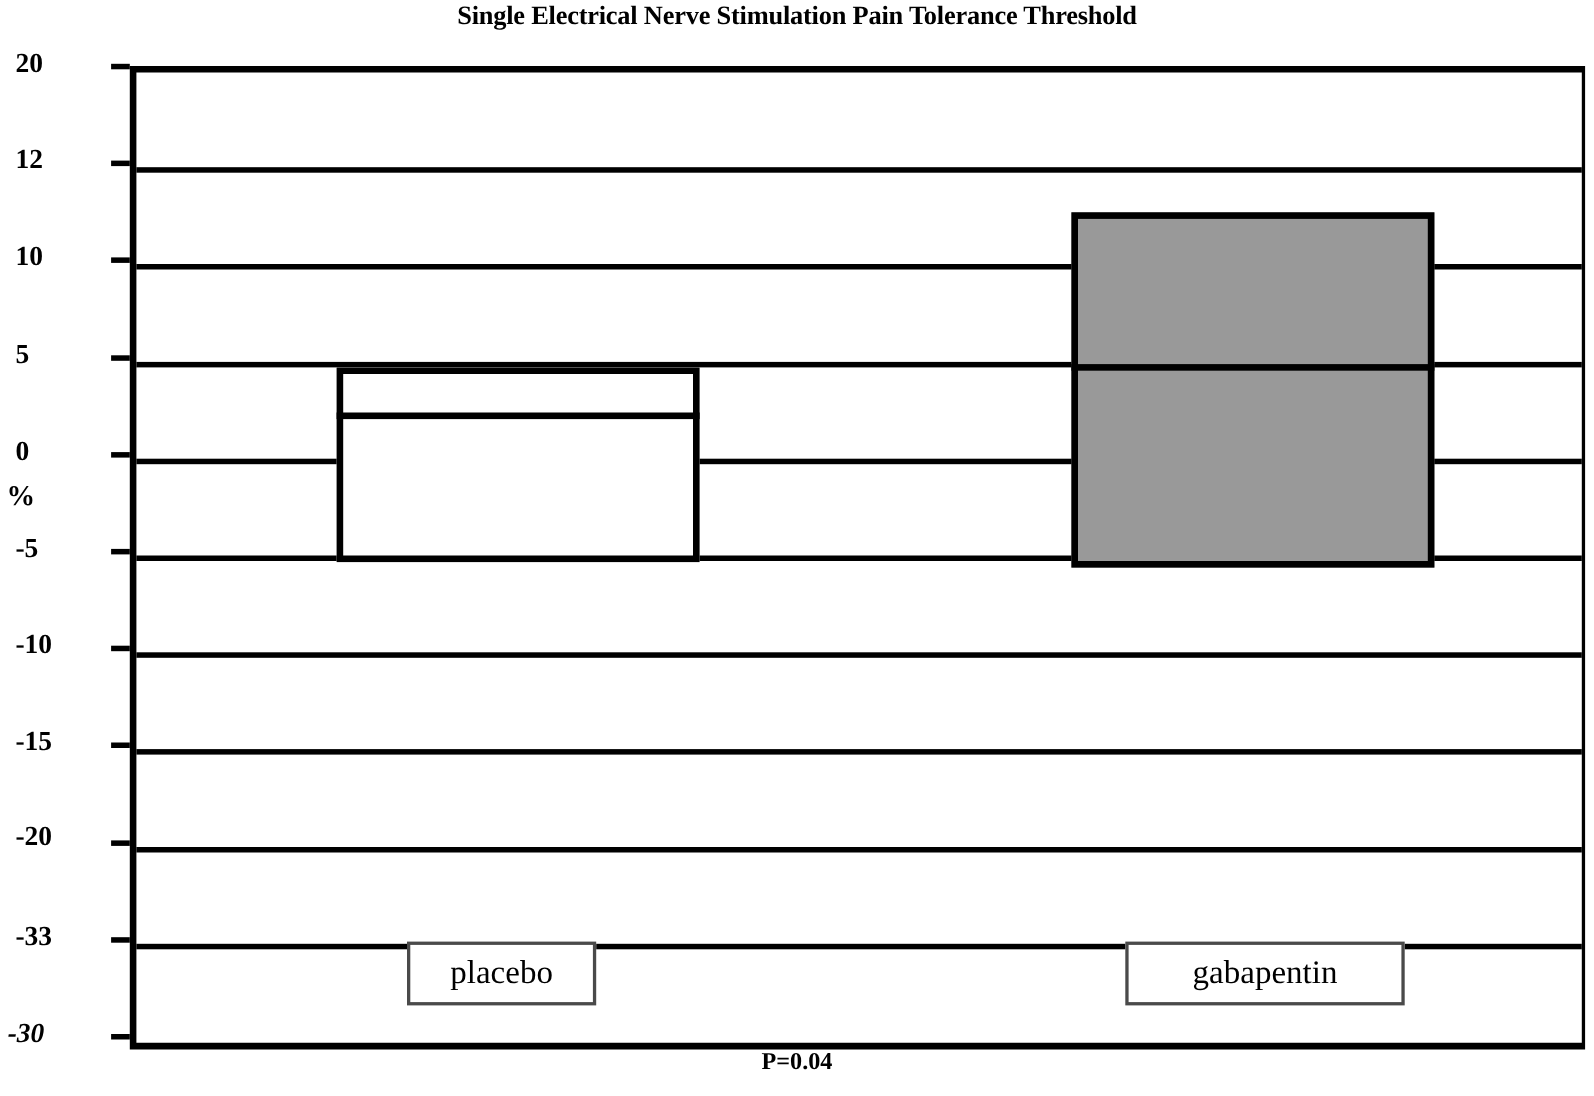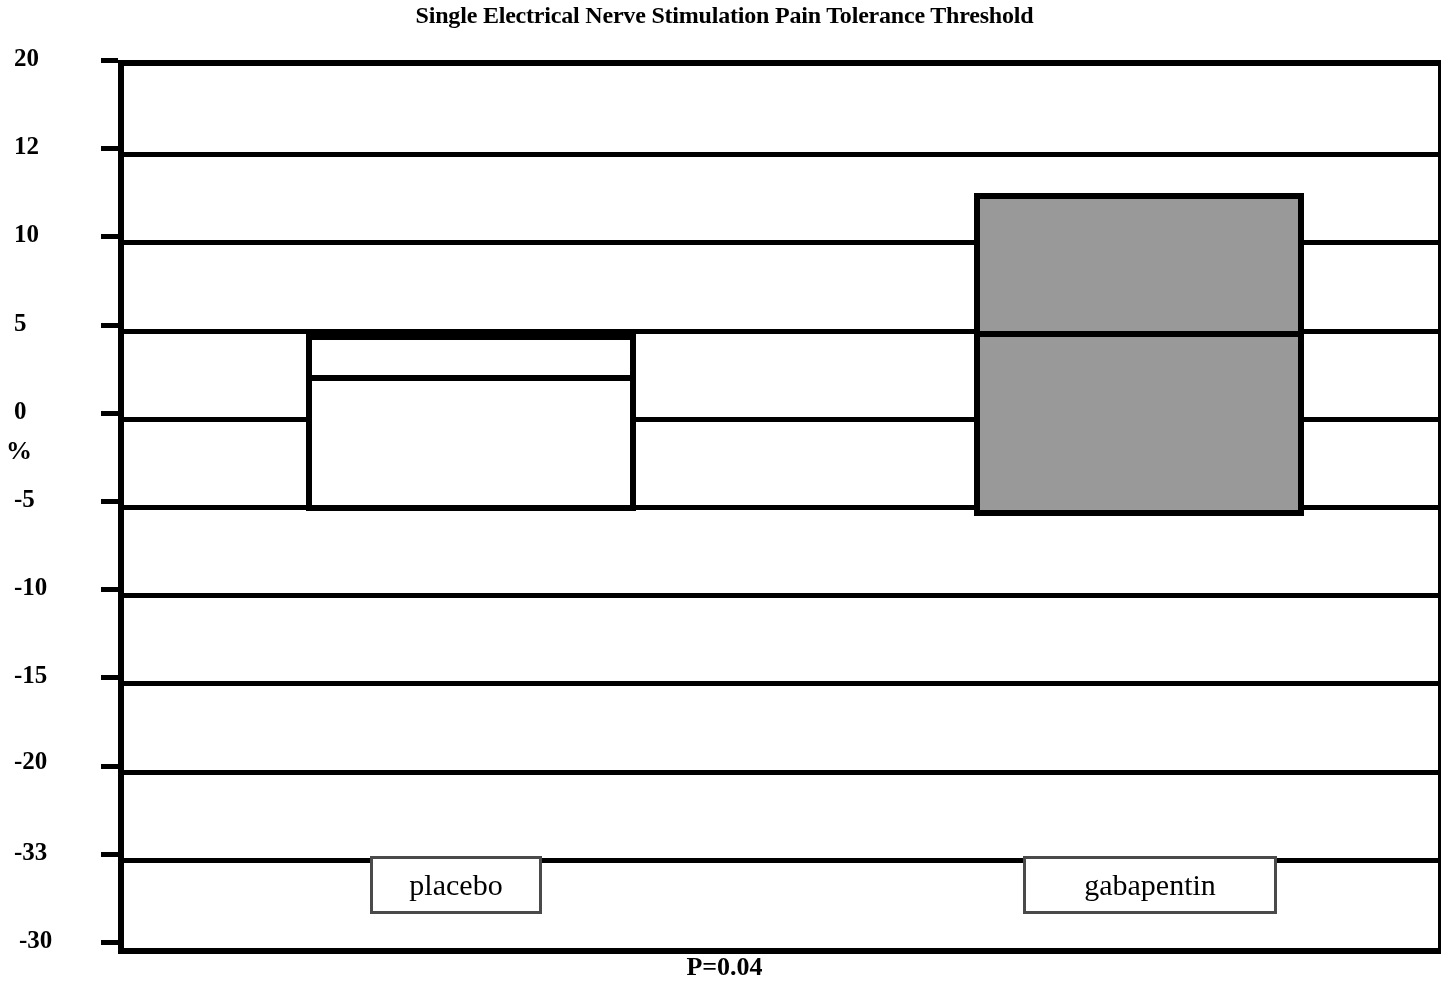--- a/index.html
+++ b/index.html
@@ -121,21 +121,21 @@
     white-space: nowrap;
   }
 
   
   #p-value {
     position: absolute;
     left: 0;
     top: 952px;
     width: 1449px;
     text-align: center;
-    font-size: 26px;
+    font-size: 22px;
     font-weight: bold;
   }
 </style>
 </head>
 <body>
 
 <div id="figure">
 
   <div id="chart-title">Single Electrical Nerve Stimulation Pain Tolerance Threshold</div>
 
@@ -176,16 +176,16 @@
     <div class="ticklabel" style="left: 14px; top: 485px;">-5</div>
     <div class="tickmark" style="left: 101px; top: 587.2px;"></div>
     <div class="ticklabel" style="left: 14px; top: 573.2px;">-10</div>
     <div class="tickmark" style="left: 101px; top: 675.4px;"></div>
     <div class="ticklabel" style="left: 14px; top: 661.4px;">-15</div>
     <div class="tickmark" style="left: 101px; top: 763.6px;"></div>
     <div class="ticklabel" style="left: 14px; top: 747px;">-20</div>
     <div class="tickmark" style="left: 101px; top: 851.8px;"></div>
     <div class="ticklabel" style="left: 14px; top: 837.8px;">-33</div>
     <div class="tickmark" style="left: 101px; top: 940px;"></div>
-    <div class="ticklabel" style="left: 19px; top: 926px;">-30</div>
+    <div class="ticklabel" style="left: 7px; top: 926px; font-style: italic;">-30</div>
     <div class="cat-label" style="left: 370px; width: 172px; top: 856px;">placebo</div>
     <div class="cat-label" style="left: 1023px; width: 254px; top: 856px;">gabapentin</div>
   </div>
 
 </body></html>

